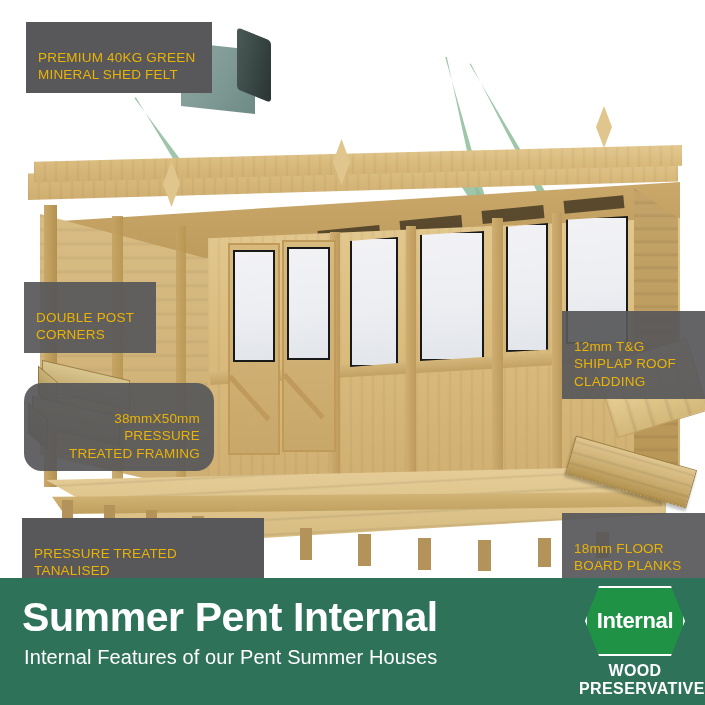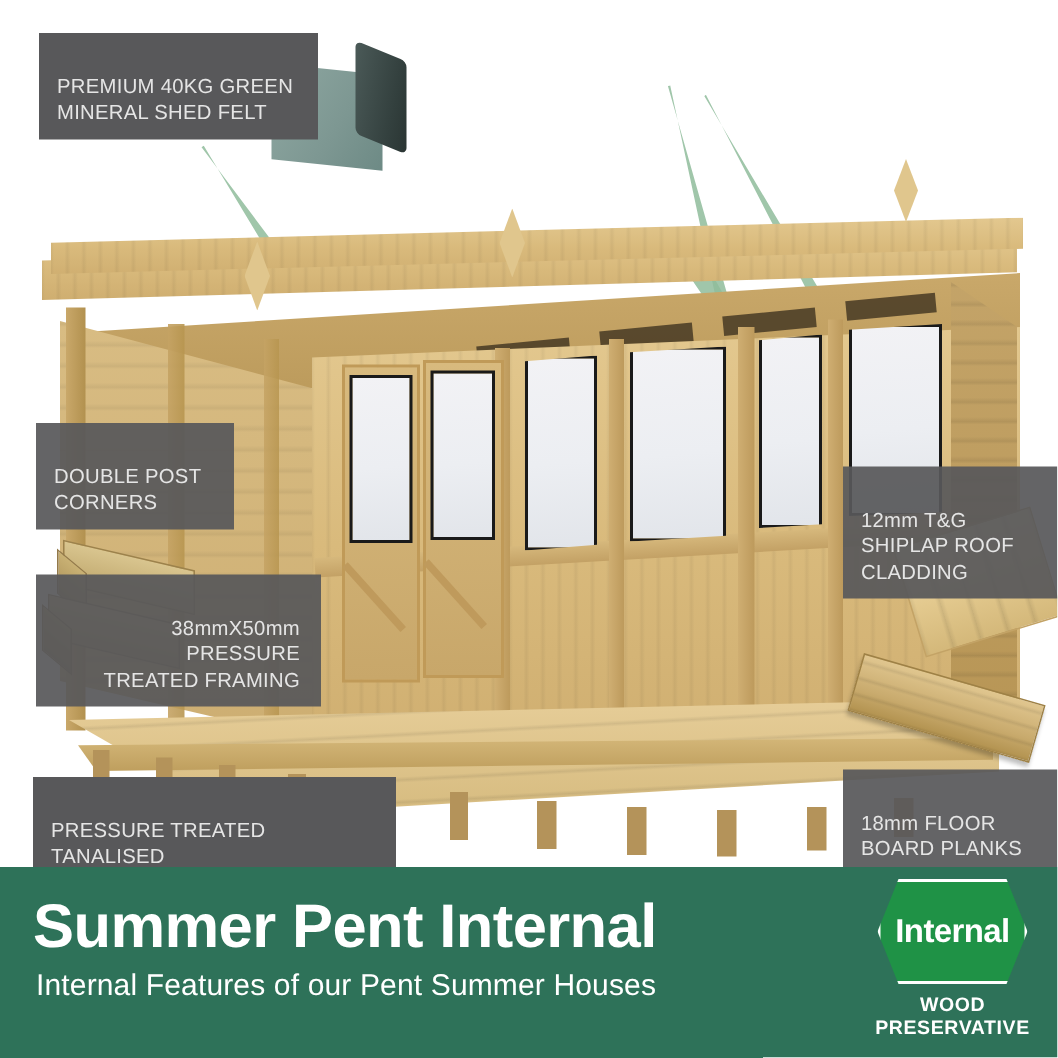--- a/index.html
+++ b/index.html
@@ -52,29 +52,29 @@
   }
   .glass {
     background: linear-gradient(175deg, #f2f2f5 0%, #eceef2 55%, #e2e5ea 100%);
     border: 2px solid #1a1a1a;
   }
 
   
   .label {
     position: absolute;
     background: rgba(88,88,90,.93);
-    color: #e5e5e5;
+    color: #eab308;
     font-size: 13.5px;
     line-height: 1.30;
     letter-spacing: .2px;
     padding: 9px 12px;
     white-space: pre-line;
   }
   .label.opaque { background: #58585a; }
-  .label.right  { text-align: right; }
+  .label.right  { text-align: right; border-radius: 18px; }
 
   
   #banner {
     position: absolute;
     left: 0; top: 578px; width: 705px; height: 127px;
     background: #2e7259;
   }
   #banner-title {
     position: absolute; left: 22px; top: 16px;
     color: #ffffff;
@@ -104,21 +104,21 @@
     color: #ffffff; font-size: 22px; font-weight: 700; letter-spacing: -.4px;
     position: relative;
   }
   #logo-reg {
     position: absolute; right: -9px; top: 1px;
     font-size: 9px; font-weight: 700;
   }
   #logo-tag {
     position: absolute; left: 0; top: 76px; width: 112px;
     text-align: center; color: #ffffff;
-    font-size: 13px; font-weight: 700; letter-spacing: .4px;
+    font-size: 16px; font-weight: 700; letter-spacing: .4px;
   }
 </style>
 </head>
 <body>
 
 <div id="page">
 
   <div id="stage">
 
     <div class="wedge" style="left:135px; top:93px; width:108px; height:9px;

